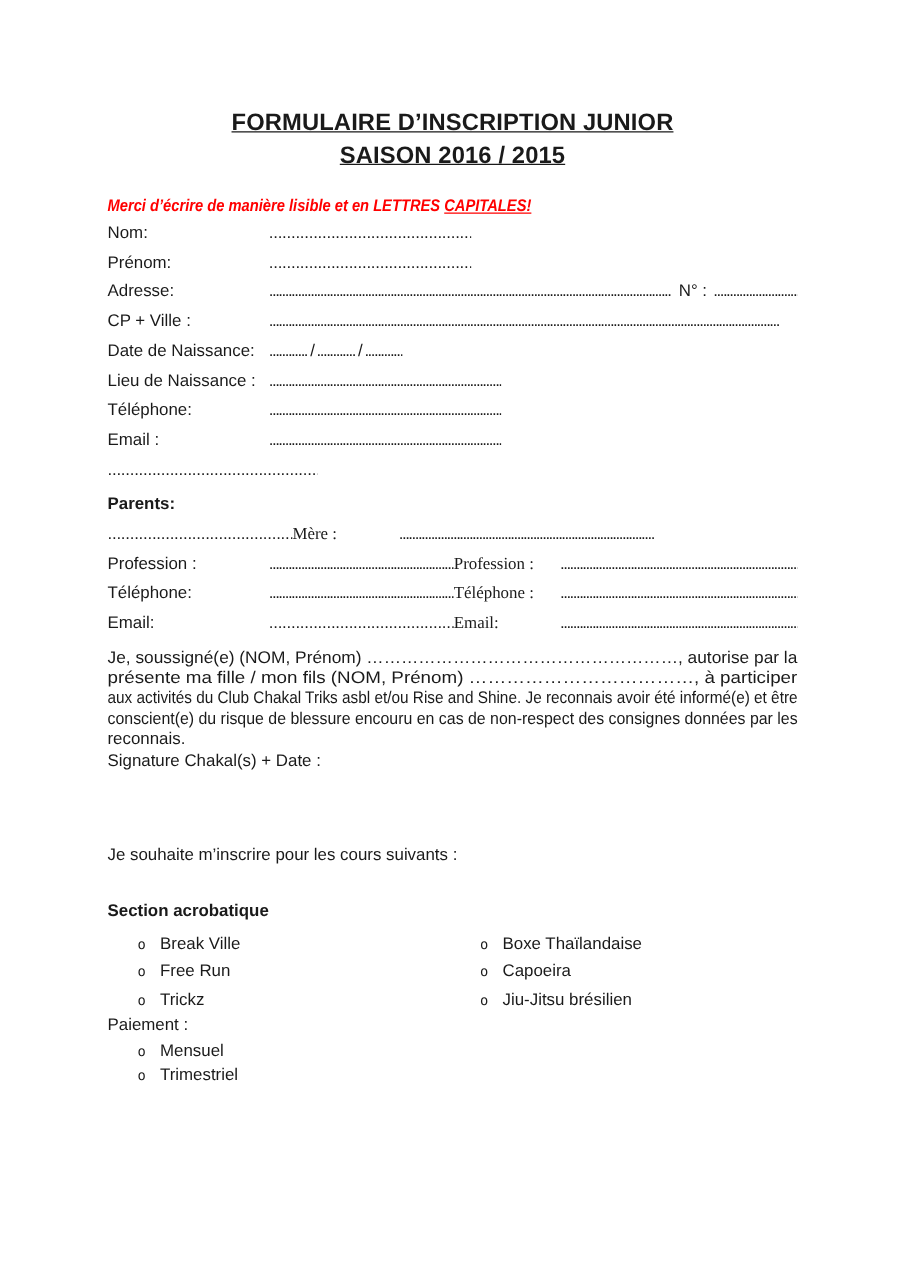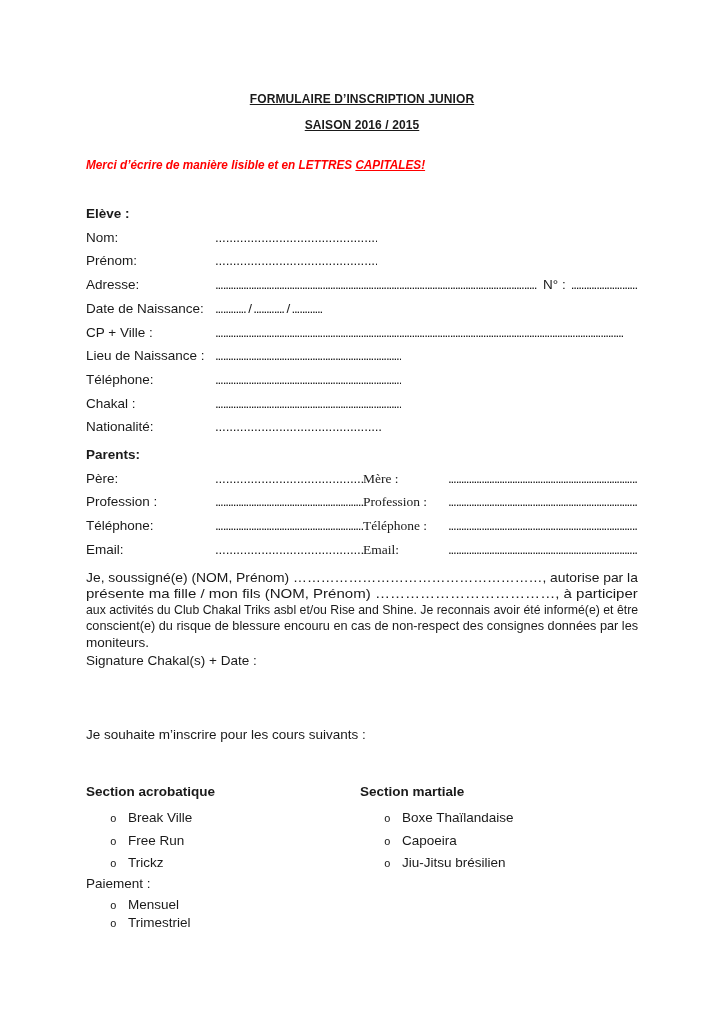--- a/index.html
+++ b/index.html
@@ -6,21 +6,21 @@
   html,body { background:#ffffff; }
   body {
     width:724px; height:1024px; overflow:hidden;
     font-family:"Liberation Sans","DejaVu Sans",sans-serif;
     font-size:13.5px; color:#1a1a1a;
   }
   .page { padding:86px 86px 0 86px; }
 
   
   .title-block { text-align:center; }
-  .title-line { font-size:12px; font-weight:bold; text-decoration:underline; line-height:26px; letter-spacing:0.1px; }
+  .title-line { font-size:19px; font-weight:bold; text-decoration:underline; line-height:26px; letter-spacing:0.1px; }
 
   
   .notice {
     margin-top:18px; line-height:18px;
     color:#ff0000; font-weight:bold; font-style:italic;
   }
   .notice .ul { text-decoration:underline; }
 
   
   .fit { width:max-content; white-space:nowrap; transform-origin:left top; }
@@ -45,21 +45,21 @@
   .d-p1   { width:148px; flex:none; }
   .p-lbl2 { flex:0 0 85px;font-family:Liberation Serif, serif; }
 
   
   .consent { margin-top:8px; }
   .consent-line { line-height:16.3px; }
   .signature { margin-top:2px; line-height:16.3px; }
 
   
   .intro { margin-top:57px; line-height:17px; }
-  .cols { display:flex; margin-top:40px;align-items:flex-end; }
+  .cols { display:flex; margin-top:28px;align-items:flex-end; }
   .col1 { width:274px; flex:none; }
   .col2 { flex:1; }
   .col-title { font-weight:bold; line-height:17px; }
   .olist { margin-top:7px; padding-left:24px; }
   .oitem { display:flex; align-items:baseline; line-height:21.5px; }
   .blt { display:inline-block; width:18px; flex:none; font-size:11px; font-family:"DejaVu Sans Mono",monospace; }
 
   
   .payment { }
   .pay-lbl { line-height:17px; }
@@ -71,65 +71,62 @@
 
 <div class="page">
 
   <div class="title-block">
     <div class="title-line">FORMULAIRE D’INSCRIPTION JUNIOR</div>
     <div class="title-line">SAISON 2016 / 2015</div>
   </div>
 
   <div class="notice fit" style="transform: scaleX(0.871465);"><span>Merci d’écrire de manière lisible et en LETTRES </span><span class="ul">CAPITALES!</span></div>
 
-  <div class="sec-head eleve-head">Elève :</div>
 
   <div class="frow">
     <span class="lbl">Nom:</span>
     <span class="dots sp d-nom">................................................</span>
   </div>
   <div class="frow">
     <span class="lbl">Prénom:</span>
     <span class="dots sp d-nom">................................................</span>
   </div>
   <div class="frow">
     <span class="lbl">Adresse:</span>
     <span class="dots dn d-adr1">.........................................................................................................................................</span>
     <span class="n-lbl">N° :</span>
     <span class="dots dn d-flex">..............................</span>
   </div>
   <div class="frow">
+    <span class="lbl">CP + Ville :</span>
+    <span class="dots dn d-flex">................................................................................................................................................................</span>
+  </div>
+  <div class="frow">
     <span class="lbl">Date de Naissance:</span>
     <span class="dots dn">............ / ............ / ............</span>
   </div>
   <div class="frow">
-    <span class="lbl">CP + Ville :</span>
-    <span class="dots dn d-flex">................................................................................................................................................................</span>
-  </div>
-  <div class="frow">
     <span class="lbl">Lieu de Naissance :</span>
     <span class="dots dn d-lieu">................................................................................</span>
   </div>
   <div class="frow">
     <span class="lbl">Téléphone:</span>
     <span class="dots dn d-lieu">................................................................................</span>
   </div>
   <div class="frow">
-    <span class="lbl">Chakal :</span>
+    <span class="lbl">Email :</span>
     <span class="dots dn d-lieu">................................................................................</span>
   </div>
   <div class="frow">
-    <span class="lbl">Nationalité:</span>
     <span class="dots sp d-nat">..................................................</span>
   </div>
 
   <div class="sec-head parents-head">Parents:</div>
 
   <div class="frow">
-    <span class="lbl">Père:</span>
     <span class="dots sp d-p1">................................................</span>
     <span class="p-lbl2">Mère :</span>
     <span class="dots dn d-flex">................................................................................</span>
   </div>
   <div class="frow">
     <span class="lbl">Profession :</span>
     <span class="dots dn d-p1">............................................................</span>
     <span class="p-lbl2">Profession :</span>
     <span class="dots dn d-flex">................................................................................</span>
   </div>
@@ -144,21 +141,21 @@
     <span class="dots sp d-p1">................................................</span>
     <span class="p-lbl2">Email:</span>
     <span class="dots dn d-flex">................................................................................</span>
   </div>
 
   <div class="consent">
     <div class="consent-line fit" style="transform: scaleX(1.02602);">Je, soussigné(e) (NOM, Prénom) ………………………………………………, autorise par la</div>
     <div class="consent-line fit" style="transform: scaleX(1.1129);">présente ma fille / mon fils (NOM, Prénom) ………………………………, à participer</div>
     <div class="consent-line fit" style="transform: scaleX(0.90939);">aux activités du Club Chakal Triks asbl et/ou Rise and Shine. Je reconnais avoir été informé(e) et être</div>
     <div class="consent-line fit" style="transform: scaleX(0.94198);">conscient(e) du risque de blessure encouru en cas de non-respect des consignes données par les</div>
-    <div class="consent-line">moniteurs.</div>
+    <div class="consent-line">reconnais.</div>
   </div>
   <div class="signature">Signature Chakal(s) + Date :</div>
 
   <div class="intro">Je souhaite m’inscrire pour les cours suivants :</div>
 
   <div class="cols">
     <div class="col1">
       <div class="col-title">Section acrobatique</div>
       <div class="olist">
         <div class="oitem">
@@ -169,21 +166,20 @@
           <span class="blt">o</span>
           <span>Free Run</span>
         </div>
         <div class="oitem">
           <span class="blt">o</span>
           <span>Trickz</span>
         </div>
       </div>
     </div>
     <div class="col2">
-      <div class="col-title">Section martiale</div>
       <div class="olist">
         <div class="oitem">
           <span class="blt">o</span>
           <span>Boxe Thaïlandaise</span>
         </div>
         <div class="oitem">
           <span class="blt">o</span>
           <span>Capoeira</span>
         </div>
         <div class="oitem">

